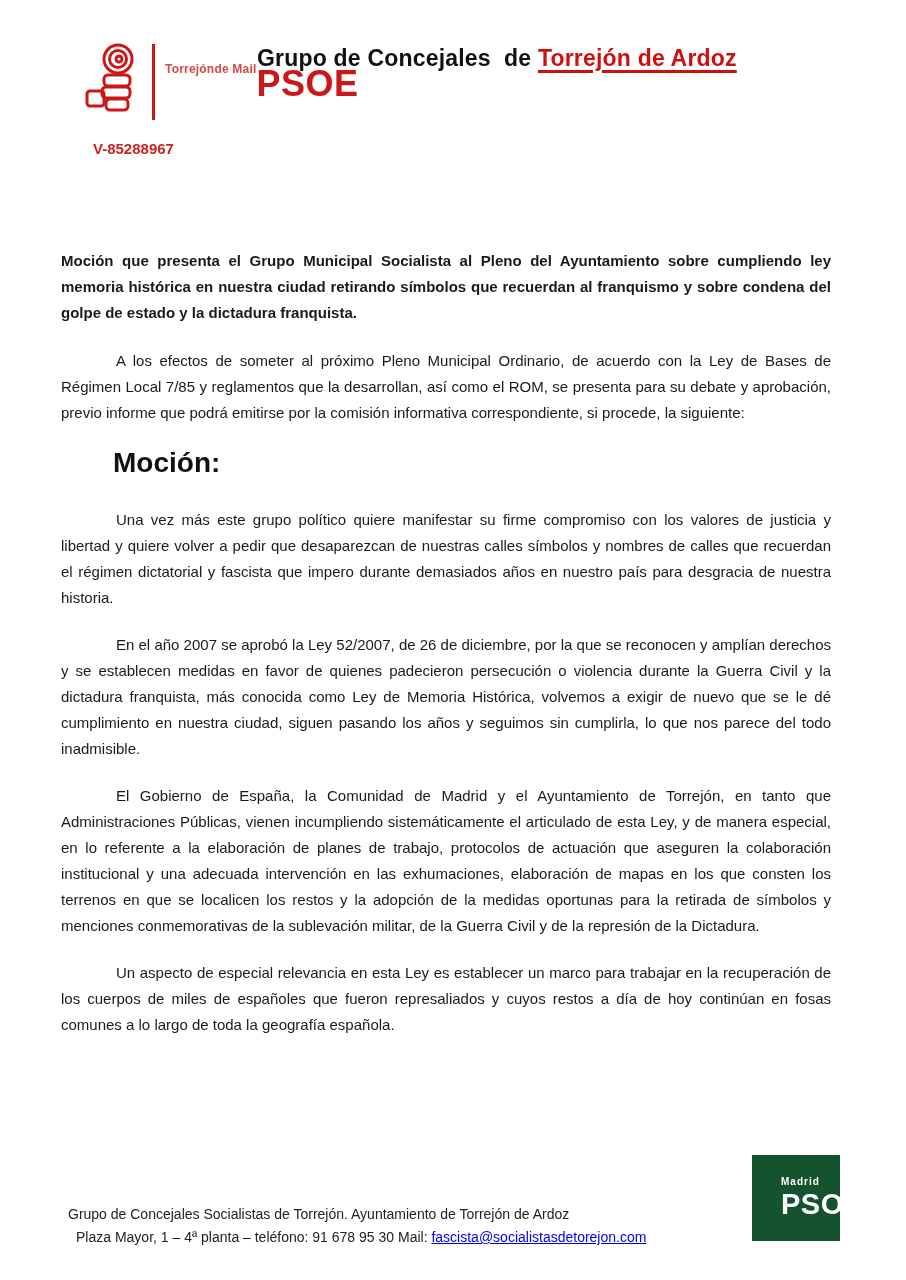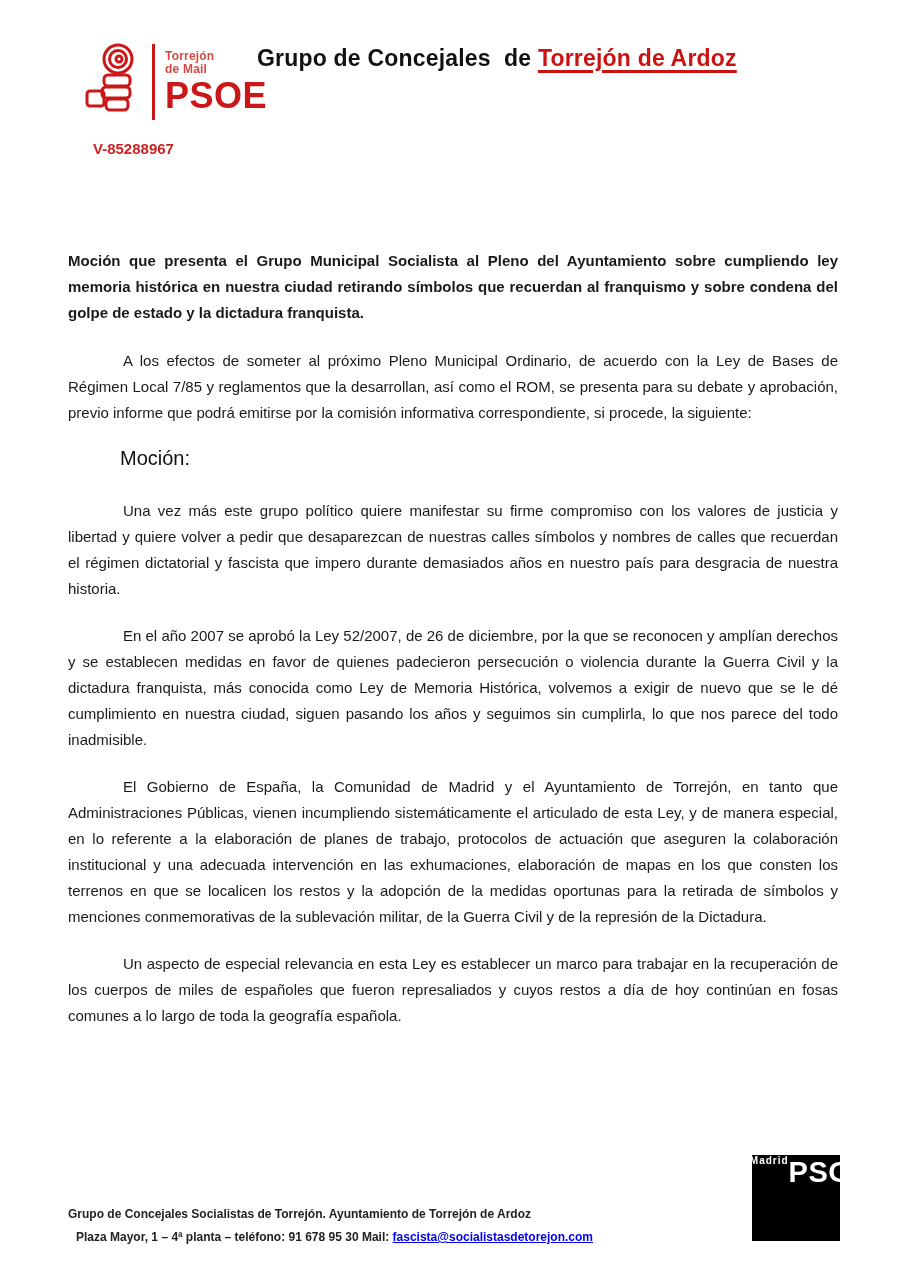--- a/index.html
+++ b/index.html
@@ -14,21 +14,21 @@
   }
 
   
   .logo-block {
     position:absolute; left:80px; top:42px;
     display:flex; align-items:center; gap:10px;
     color:#cc1719;
   }
   .rose-svg { width:62px; height:80px; display:block; }
   .logo-divider { width:3px; height:76px; background:#cc1719; }
-  .logo-text { display:flex; flex-direction:column; line-height:1; }
+  .logo-text { display:flex; flex-direction:row; line-height:1; }
   .logo-region { font-size:12px; font-weight:bold; color:#d44a45; line-height:1.05; letter-spacing:0.2px; }
   .logo-party { font-size:36px; font-weight:bold; color:#cc1719; letter-spacing:0.5px; margin-top:3px; }
 
   .doc-title {
     position:absolute; left:257px; top:45px;
     font-size:23px; font-weight:bold; color:#111;
     white-space:pre; letter-spacing:0.2px;
   }
   .doc-title .title-red {
     color:#cc1111;
@@ -37,49 +37,49 @@
     text-underline-offset:4px;
   }
 
   .reg-number {
     position:absolute; left:93px; top:140px;
     font-size:15px; font-weight:bold; color:#cc2222;text-align:right;
   }
 
   
   .content {
-    position:absolute; left:68px; top:248px; width:770px;
+    position:absolute; left:61px; top:248px; width:770px;
   }
   .content p {
     font-size:15px; line-height:26px;
     text-align:justify;
     margin-bottom:21px;
     color:#1a1a1a;
   }
   p.intro-bold { font-weight:bold; margin-bottom:22px; }
   p.indent { text-indent:55px; }
   .mocion-heading {
-    font-size:20px; font-weight:normal; color:#111;
+    font-size:28px; font-weight:bold; color:#111;
     margin:20px 0 28px 52px;
   }
 
   
   .footer-text {
     position:absolute; left:68px; top:1203px;
-    font-size:12px; line-height:23px; color:#222;font-weight:bold;
+    font-size:14px; line-height:23px; color:#222;
   }
   .footer-line2 { padding-left:8px; }
   .footer-link { color:#0000ee; text-decoration:underline; cursor:pointer; }
 
   .madrid-logo {
     position:absolute; left:752px; top:1155px;
     width:88px; height:86px;
-    background:#000000;
+    background:#14532d;
     color:#ffffff;
-    display:flex; flex-direction:row; justify-content:center;
+    display:flex; flex-direction:column; justify-content:center;
     padding-left:29px;
   }
   .madrid-logo .madrid-region { font-size:10px; font-weight:bold; letter-spacing:1px; }
   .madrid-logo .madrid-party { font-size:29px; font-weight:bold; letter-spacing:0.5px; margin-top:1px; }
 </style>
 </head>
 <body>
 
 <div class="page">
 

